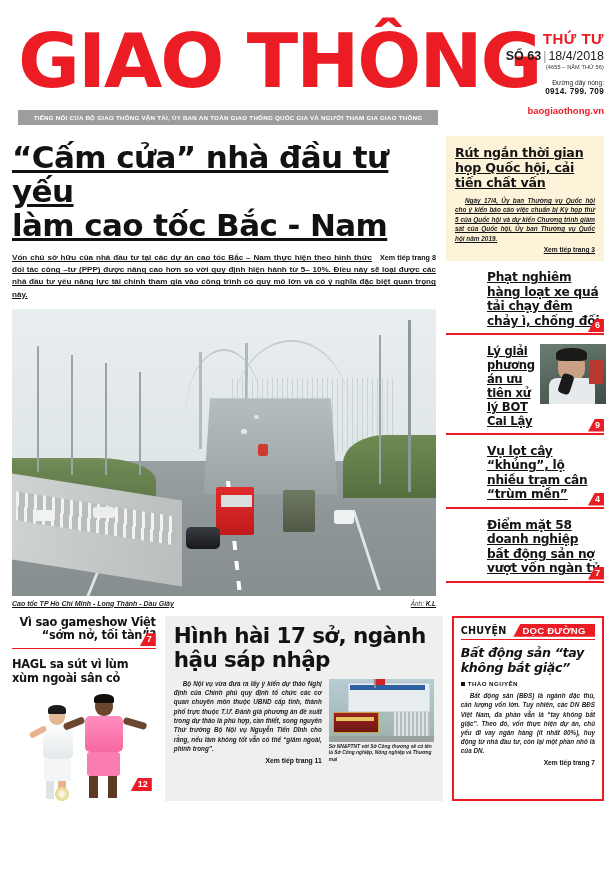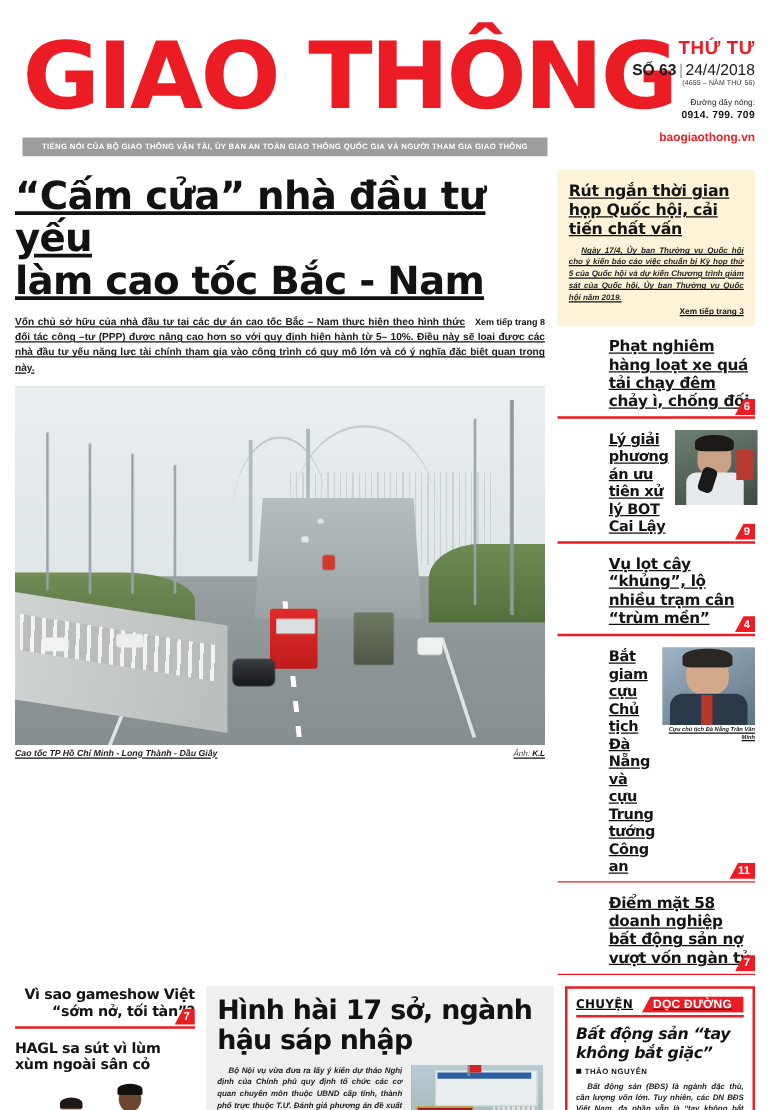--- a/index.html
+++ b/index.html
@@ -114,21 +114,21 @@
   .sport-photo { position:relative; height:112px; margin-top:4px; overflow:hidden; }
 
   .bm-title { font-family:"DejaVu Sans", sans-serif; font-weight:bold; font-size:21.5px; line-height:24px; letter-spacing:-.6px; color:#121212; }
   .bm-cols { display:flex; gap:7px; margin-top:7px; }
   .bm-text { width:148px; font-size:6.3px; line-height:9.3px; font-style:italic; font-weight:bold; color:#1c1c1c; text-align:justify; text-indent:9px; }
   .bm-text .readmore { display:block; text-align:right; font-style:normal; margin-top:3px; text-indent:0; font-size:6.8px; }
   .bm-ph { width:105px; }
   .bm-photo { height:63px; background:#8a9a86; position:relative; overflow:hidden; }
   .bm-cap { font-size:4.9px; line-height:6.4px; font-style:italic; font-weight:bold; color:#222; margin-top:2px; }
 
-  .chuyen-row { display:flex; align-items:stretch; height:13px; margin-bottom:2px;text-decoration:underline; }
+  .chuyen-row { display:flex; align-items:stretch; height:13px; margin-bottom:2px; }
   .chuyen-a { font-family:"DejaVu Sans", sans-serif; font-weight:bold; font-size:9.6px; color:#111; letter-spacing:.2px; padding-right:7px; display:flex; align-items:center; }
   .chuyen-b {
     background:#ec1c24; color:#fff; font-weight:bold; font-size:9.6px; letter-spacing:.2px;
     display:flex; align-items:center; padding:0 5px 0 9px;
     clip-path:polygon(7px 0, 100% 0, 100% 100%, 0 100%);
     flex:1;
   }
   .br-rule { height:1.4px; background:#ec1c24; margin:2px 0 5px; }
   .br-title { font-family:"DejaVu Sans", sans-serif; font-weight:bold; font-style:italic; font-size:12.6px; line-height:15px; color:#121212; letter-spacing:-.3px; }
   .br-author { font-size:6.2px; font-weight:bold; letter-spacing:.4px; color:#111; margin-top:5px; display:flex; align-items:center; gap:3px; }
@@ -160,21 +160,21 @@
 
   <div class="masthead">
     <div class="logo-wrap">
       <div class="logo-text">GIAO THÔNG</div>
     </div>
     <div class="tagline-bar">TIẾNG NÓI CỦA BỘ GIAO THÔNG VẬN TẢI, ỦY BAN AN TOÀN GIAO THÔNG QUỐC GIA VÀ NGƯỜI THAM GIA GIAO THÔNG</div>
 
     <div class="head-right">
       <div class="hr-day">THỨ TƯ</div>
       <div class="hr-issue">
-        <b>SỐ 63</b><span class="sep">|</span><span>24/4/2018</span>
+        <b>SỐ 63</b><span class="sep">|</span><span>18/4/2018</span>
       </div>
       <div class="hr-sub">(4655 – NĂM THỨ 56)</div>
       <div class="hr-hot">Đường dây nóng:</div>
       <div class="hr-phone">0914. 799. 709</div>
       <div class="hr-web">baogiaothong.vn</div>
     </div>
   </div>
 
   <div class="body-area">
     <div class="cols">
@@ -268,37 +268,20 @@
           <div class="pagenum">9</div>
           <div class="rule-red"></div>
         </div>
 
         <div class="side-item">
           <div class="side-title">Vụ lọt cây “khủng”, lộ nhiều trạm cân “trùm mền”</div>
           <div class="pagenum">4</div>
           <div class="rule-red"></div>
         </div>
 
-        <div class="side-item">
-          <div class="side-flex">
-            <div class="side-title small" style="width:76px;">Bắt giam cựu Chủ tịch Đà Nẵng và cựu Trung tướng Công an</div>
-            <div style="width:74px;">
-              <div class="side-photo" style="width:74px;height:62px;">
-                <div style="position:absolute;inset:0;background:linear-gradient(150deg,#9fb4c4,#5e7586);"></div>
-                <div style="position:absolute;left:26%;top:10%;width:46%;height:52%;background:#d3a98b;border-radius:44% 44% 40% 40%;"></div>
-                <div style="position:absolute;left:22%;top:2%;width:54%;height:24%;background:#2a2724;border-radius:46% 46% 18% 18%;"></div>
-                <div style="position:absolute;left:8%;top:60%;width:84%;height:40%;background:#2c3948;border-radius:10px 10px 0 0;"></div>
-                <div style="position:absolute;left:42%;top:62%;width:12%;height:38%;background:#b8352c;"></div>
-              </div>
-              <div class="photo-cap-s">Cựu chủ tịch Đà Nẵng Trần Văn Minh</div>
-            </div>
-          </div>
-          <div class="pagenum">11</div>
-          <div class="rule-red"></div>
-        </div>
 
         <div class="side-item">
           <div class="side-title">Điểm mặt 58 doanh nghiệp bất động sản nợ vượt vốn ngàn tỷ</div>
           <div class="pagenum">7</div>
           <div class="rule-red"></div>
         </div>
 
       </div>
     </div>
   </div>

